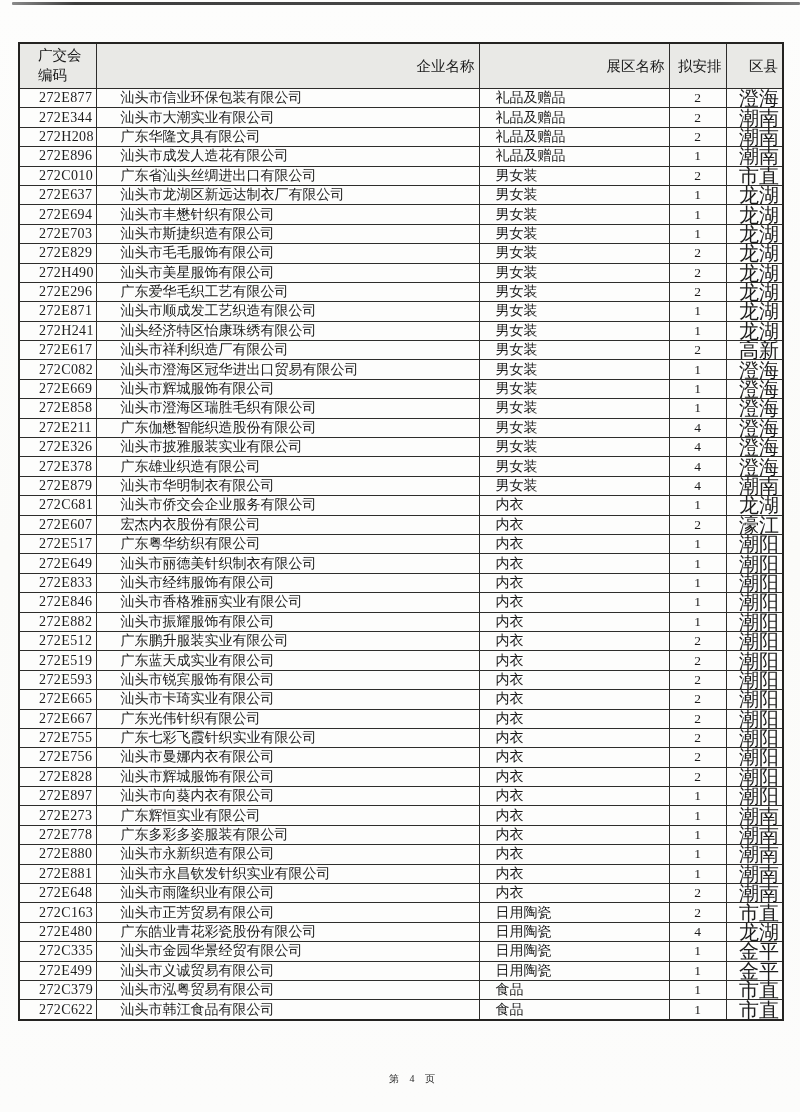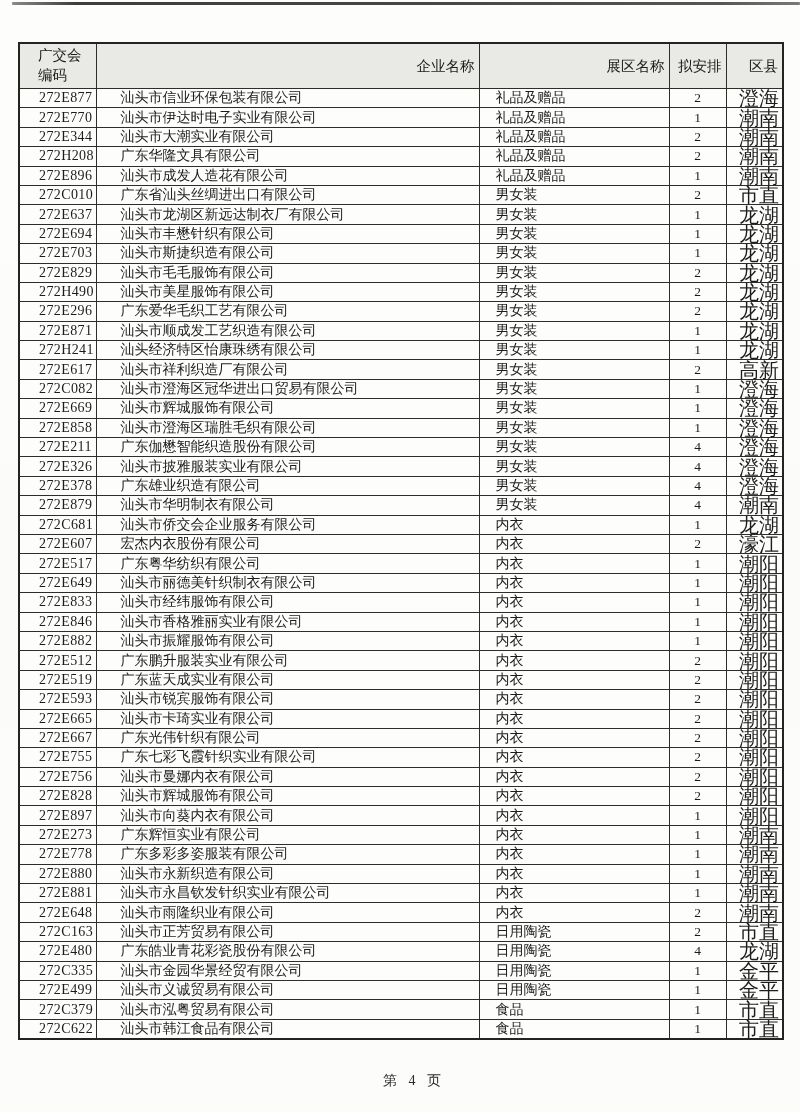--- a/index.html
+++ b/index.html
@@ -56,21 +56,21 @@
   }
   td.c-code{padding-left:19px;letter-spacing:.4px;font-size:14px;}
   td.c-name{padding-left:24px;font-size:14px;}
   td.c-zone{padding-left:16px;font-size:14px;}
   td.c-plan{text-align:center;font-size:13.5px;}
   td.c-dist{text-align:right;font-size:20px;}
   .footer{
     position:absolute;
     left:0;right:0;top:1072px;
     text-align:center;
-    font-size:14px;
+    font-size:10px;
     letter-spacing:4px;
     color:#2a2a2a;
     margin-left:28px;
   }
 </style>
 </head>
 <body>
 
 <div class="page">
   <div class="scan-line"></div>
@@ -94,27 +94,20 @@
     </thead>
     <tbody id="table-body">
         <tr>
           <td class="c-code">272E877</td>
           <td class="c-name">汕头市信业环保包装有限公司</td>
           <td class="c-zone">礼品及赠品</td>
           <td class="c-plan">2</td>
           <td class="c-dist">澄海</td>
         </tr>
         <tr>
-          <td class="c-code">272E770</td>
-          <td class="c-name">汕头市伊达时电子实业有限公司</td>
-          <td class="c-zone">礼品及赠品</td>
-          <td class="c-plan">1</td>
-          <td class="c-dist">潮南</td>
-        </tr>
-        <tr>
           <td class="c-code">272E344</td>
           <td class="c-name">汕头市大潮实业有限公司</td>
           <td class="c-zone">礼品及赠品</td>
           <td class="c-plan">2</td>
           <td class="c-dist">潮南</td>
         </tr>
         <tr>
           <td class="c-code">272H208</td>
           <td class="c-name">广东华隆文具有限公司</td>
           <td class="c-zone">礼品及赠品</td>

